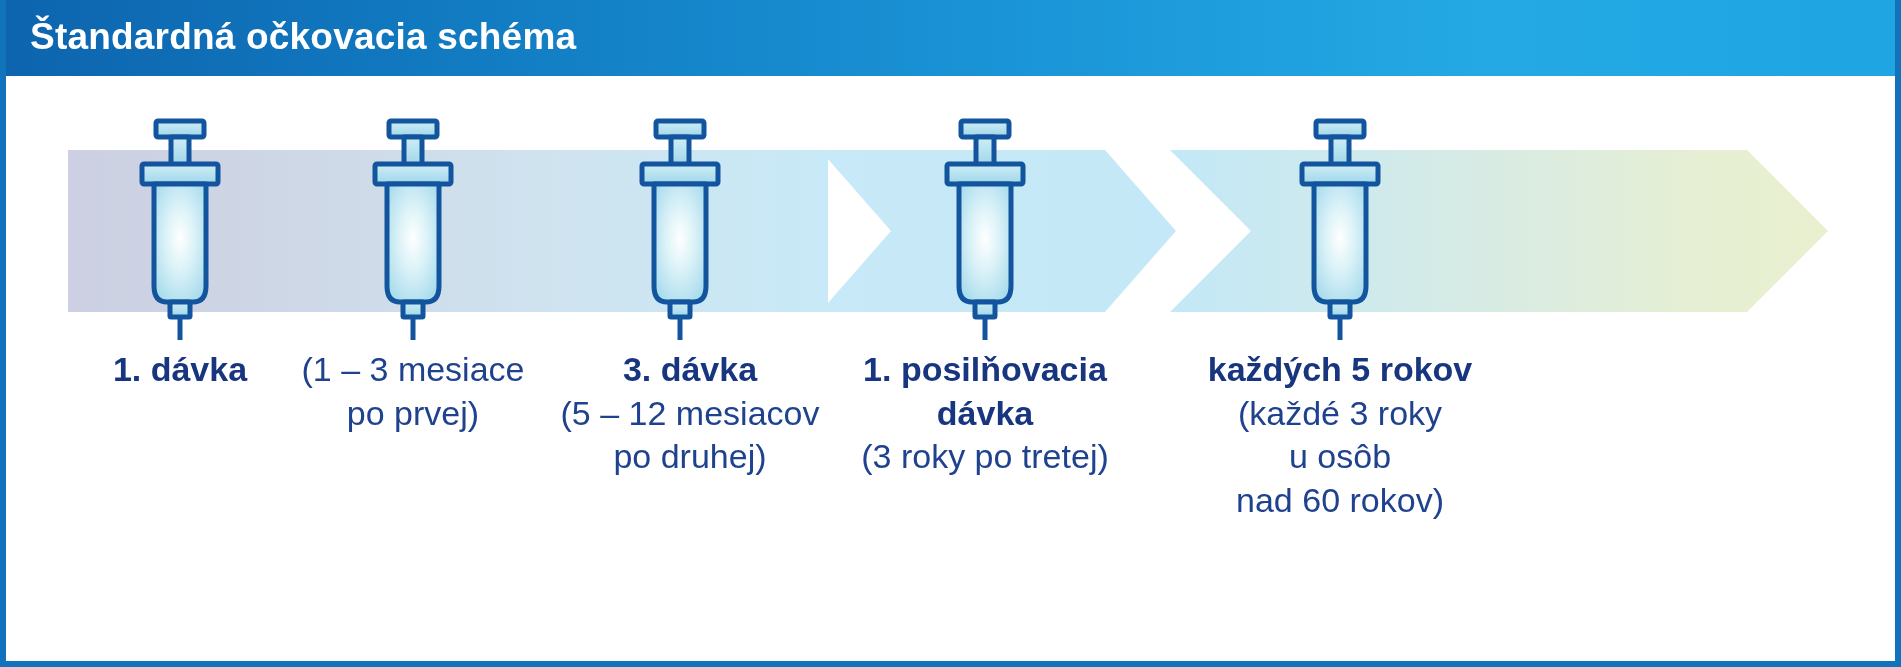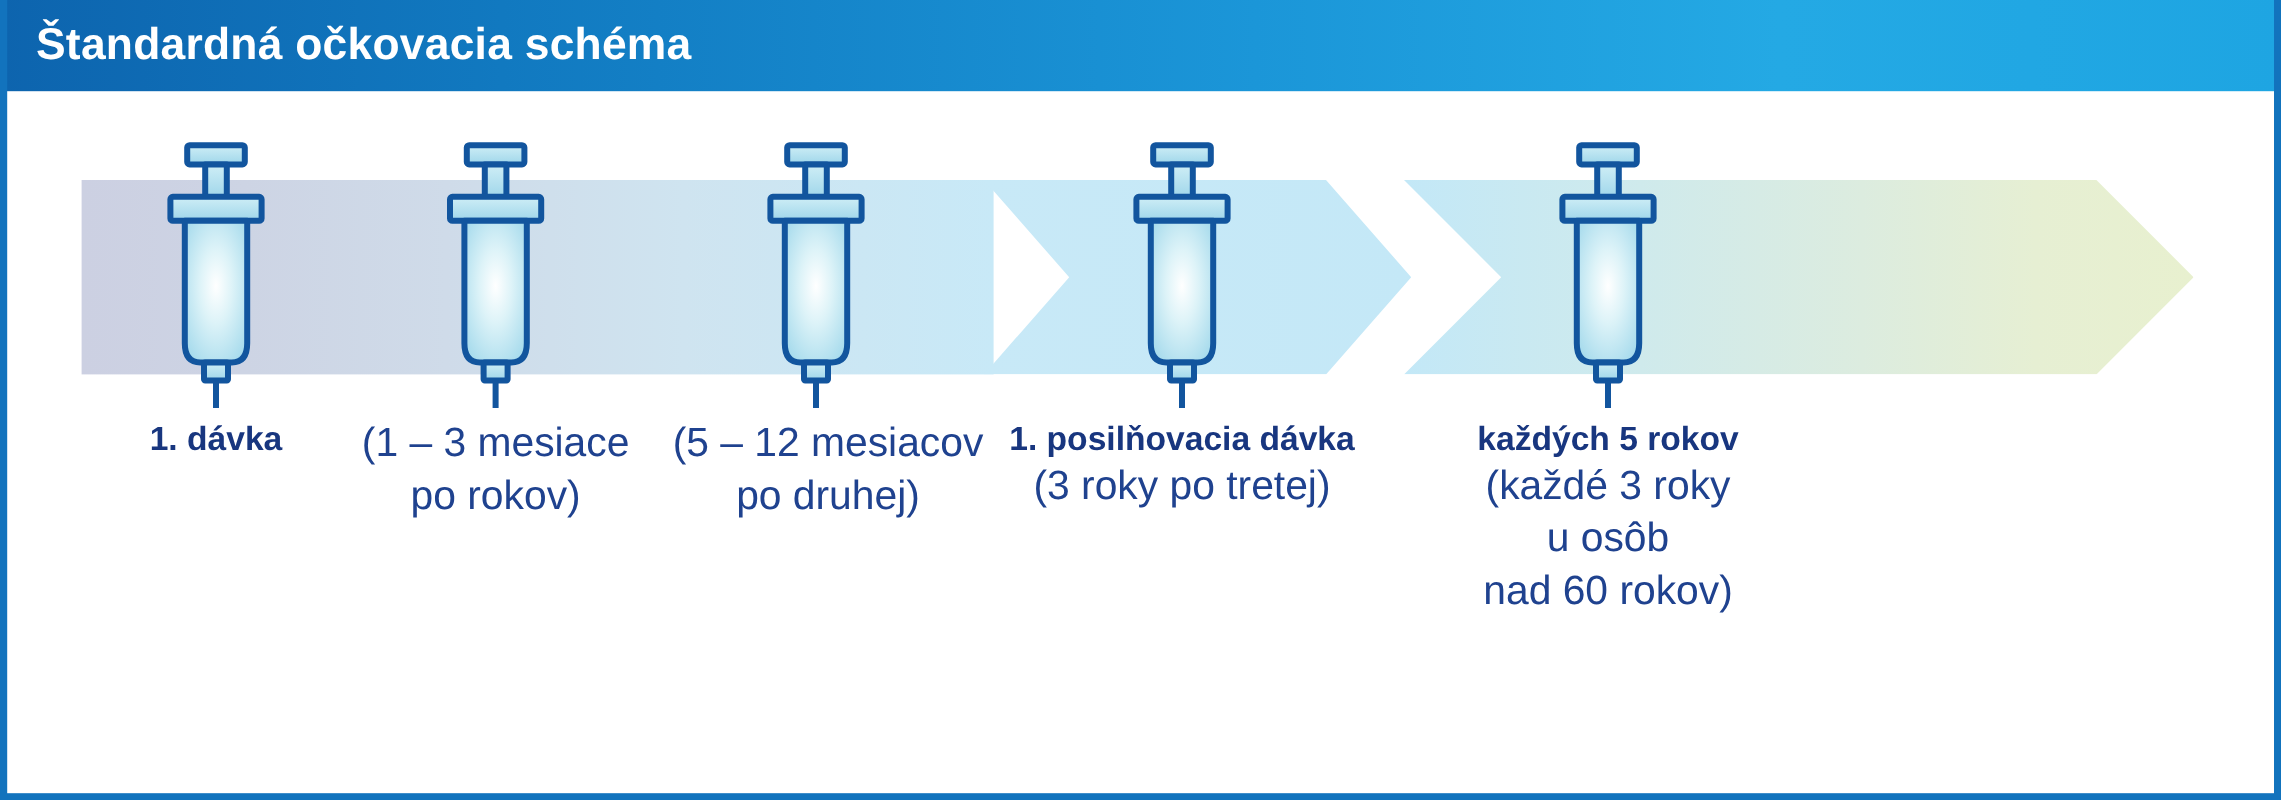--- a/index.html
+++ b/index.html
@@ -90,21 +90,21 @@
   
   .label {
     position: absolute;
     top: 348px;
     text-align: center;
     color: #1d3f8f;
     line-height: 1.28;
   }
   .label .main {
     display: block;
-    font-size: 28px;
+    font-size: 34px;
     font-weight: bold;
     color: #18367f;
     white-space: nowrap;
   }
   .label .main.wrap { white-space: normal; }
   .label .sub {
     display: block;
     font-size: 34px;
     font-weight: normal;
     color: #1f428f;
@@ -201,24 +201,25 @@
       </g>
     </svg>
   </div>
 
   <div class="label" style="left:60px; width:240px">
     <span class="main">1. dávka</span>
   </div>
 
   <div class="label" style="left:283px; width:260px">
     <span class="sub">(1 – 3 mesiace</span>
-    <span class="sub">po rokov)</span>
+    <span class="sub">po prvej)</span>
   </div>
 
   <div class="label" style="left:545px; width:290px">
+    <span class="main">3. dávka</span>
     <span class="sub">(5 – 12 mesiacov</span>
     <span class="sub">po druhej)</span>
   </div>
 
   <div class="label" style="left:840px; width:290px">
     <span class="main wrap">1. posilňovacia dávka</span>
     <span class="sub">(3 roky po tretej)</span>
   </div>
 
   <div class="label" style="left:1195px; width:290px">

